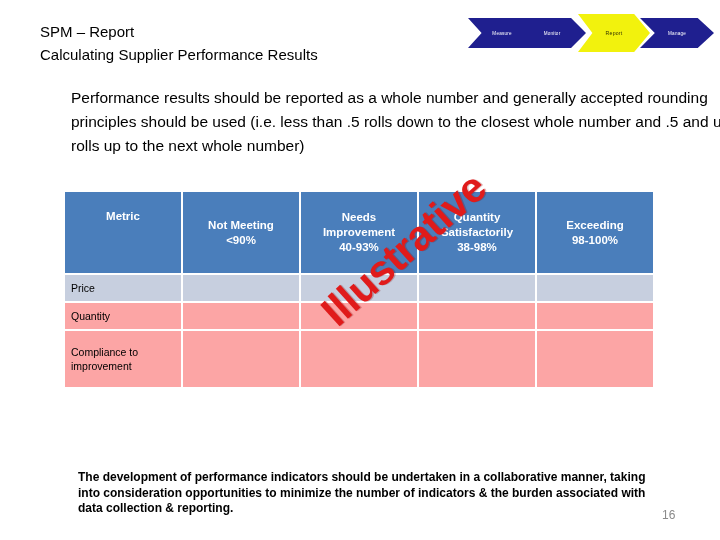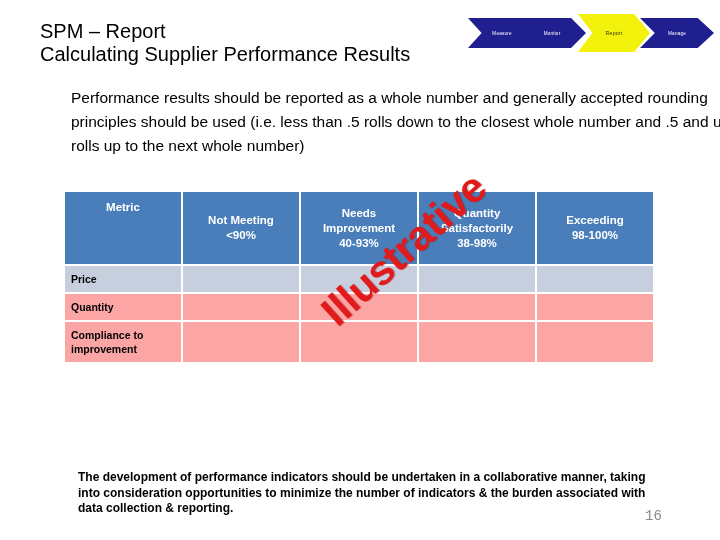--- a/index.html
+++ b/index.html
@@ -15,21 +15,21 @@
     font-family: "Liberation Sans", sans-serif;
     color: #000000;
   }
 
   
   #slide-title {
     position: absolute;
     left: 40px;
     top: 20px;
     width: 420px;
-    font-size: 20px;
+    font-size: 15px;
     line-height: 23px;
     color: #000000;
     white-space: pre-line;
   }
 
   
   #process-banner {
     position: absolute;
     left: 468px;
     top: 12px;
@@ -91,36 +91,36 @@
     font-size: 11.5px;
     font-weight: bold;
     line-height: 15px;
     height: 60px;
     text-align: center;
     padding: 4px 2px;
   }
   #results-table thead th.metric-head {
     text-align: center;
     vertical-align: top;
-    padding-top: 8px;
+    padding-top: 17px;
   }
   #results-table tbody td {
     height: 26px;
     font-size: 10.5px;
-    font-weight: bold;
+    font-weight: normal;
     color: #000000;
     margin-top: 46px;
   }
   #results-table tbody td.label-cell {
     padding-left: 6px;
     text-align: left;
   }
   #results-table tbody tr.band-a td { background: #c7cfdf; }
   #results-table tbody tr.band-b td { background: #fca5a5; }
-  #results-table tbody tr.tall td   { height: 40px; line-height: 14px; }
+  #results-table tbody tr.tall td   { height: 56px; line-height: 14px; }
 
   
   #illustrative-watermark {
     position: absolute;
     left: 312px;
     top: 300px;
     transform: rotate(-42deg);
     transform-origin: left top;
     font-size: 42px;
     font-weight: bold;
@@ -139,25 +139,24 @@
     width: 570px;
     font-size: 12px;
     font-weight: bold;
     line-height: 15.5px;
     color: #000000;
   }
 
   
   #slide-number {
     position: absolute;
-    left: 645px;
+    left: 662px;
     top: 508px;
-    font-size: 14px;
+    font-size: 12px;
     color: #8a8a8a;
-    font-family: Liberation Mono, monospace;
   }
 </style>
 </head>
 <body>
 
 <div id="slide-title">SPM – Report
 Calculating Supplier Performance Results</div>
 
 <div id="process-banner">
   <div id="chev-measure" class="chevron dark">

